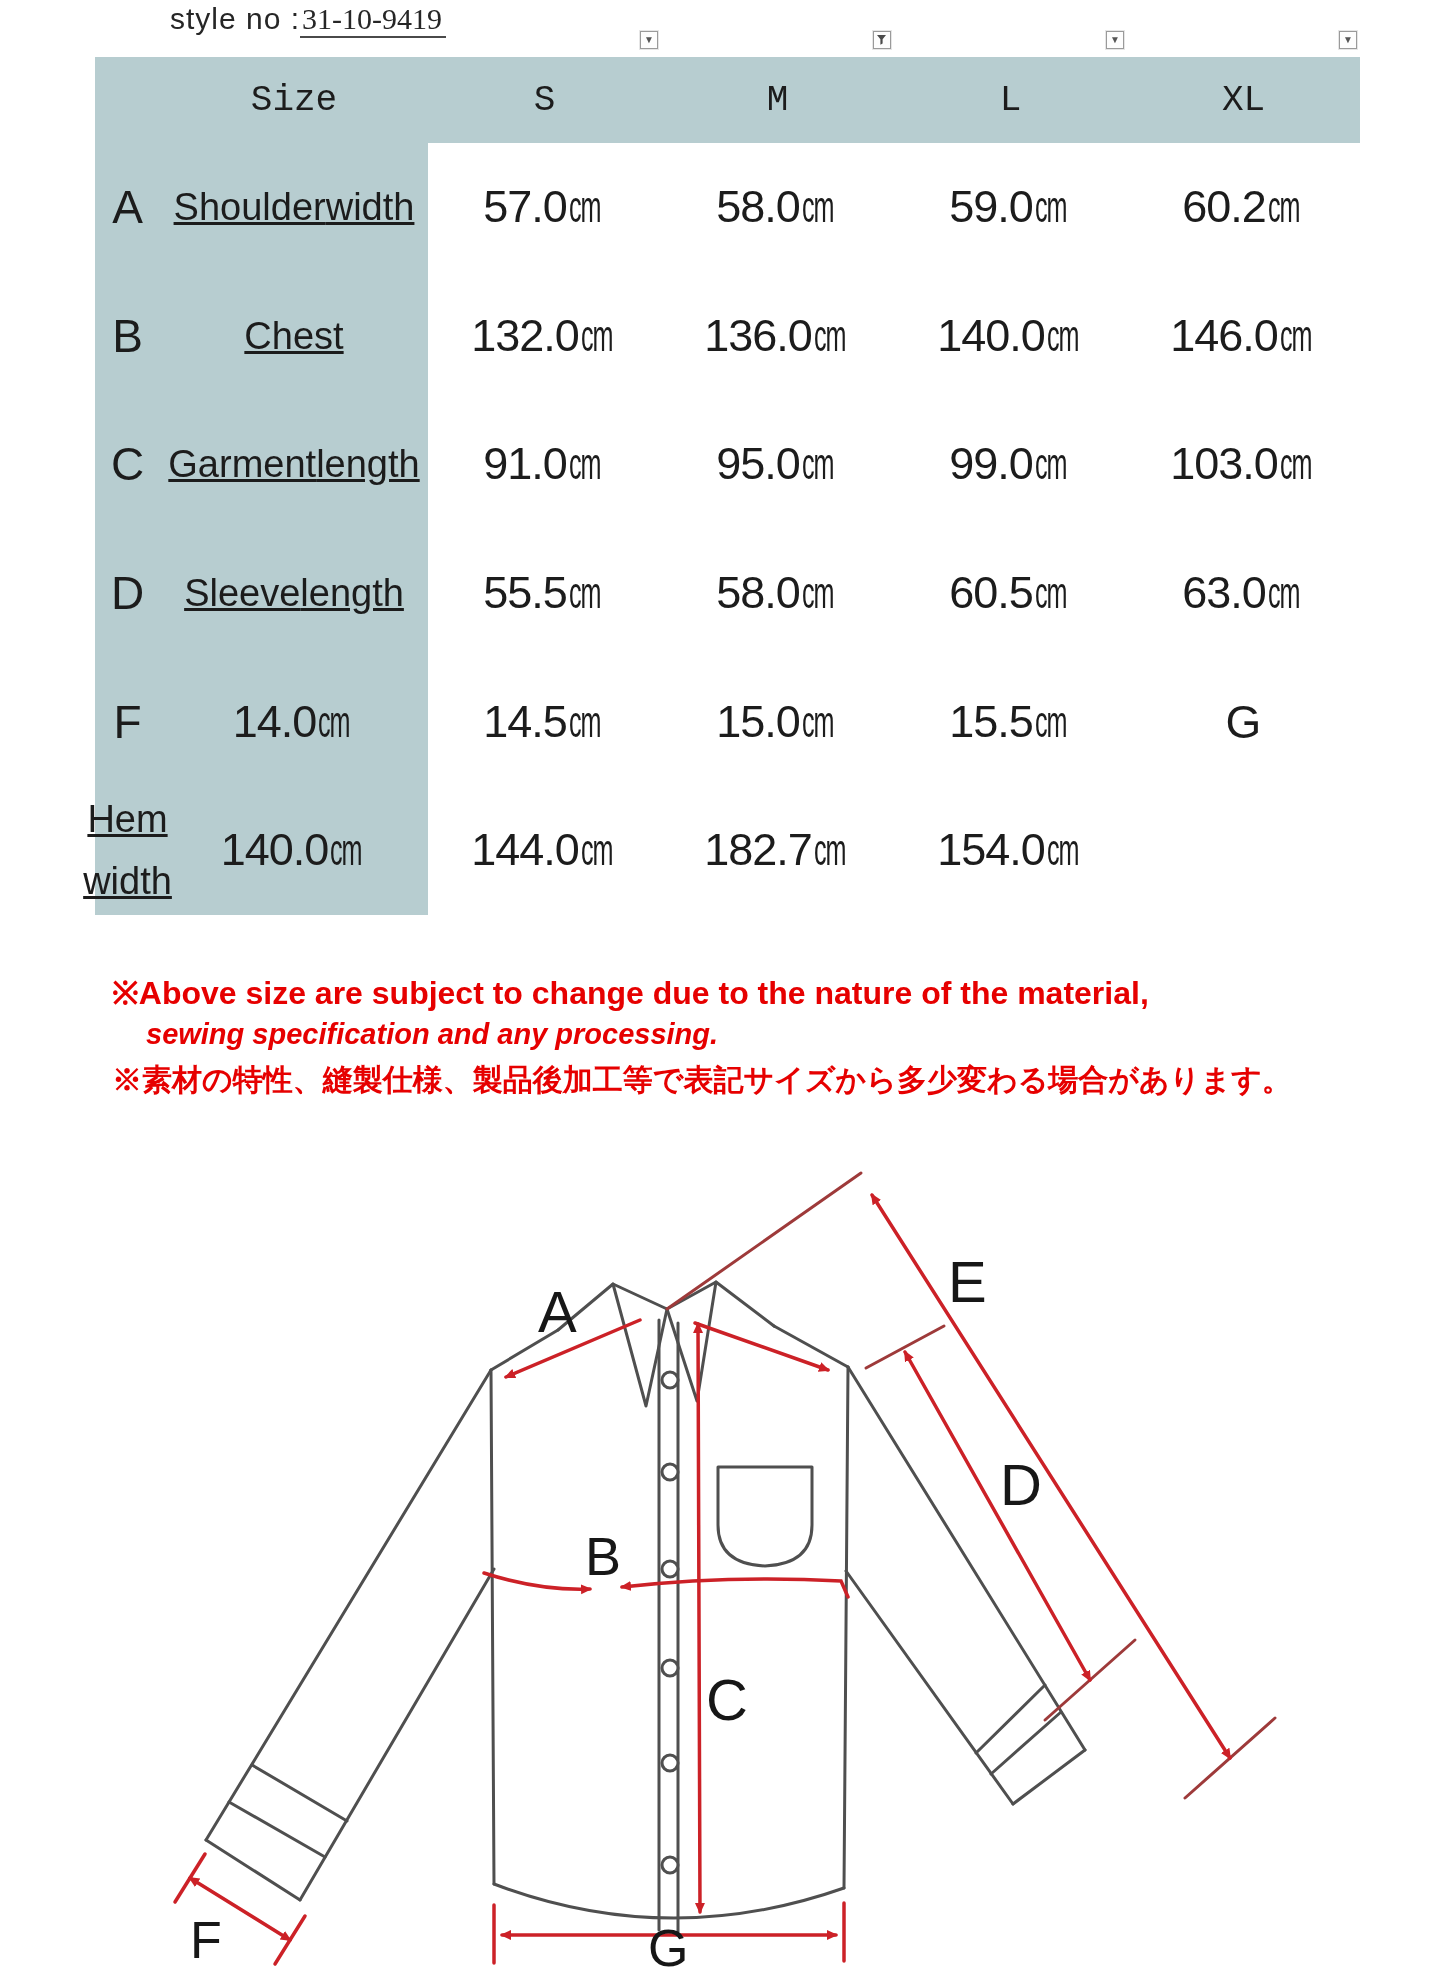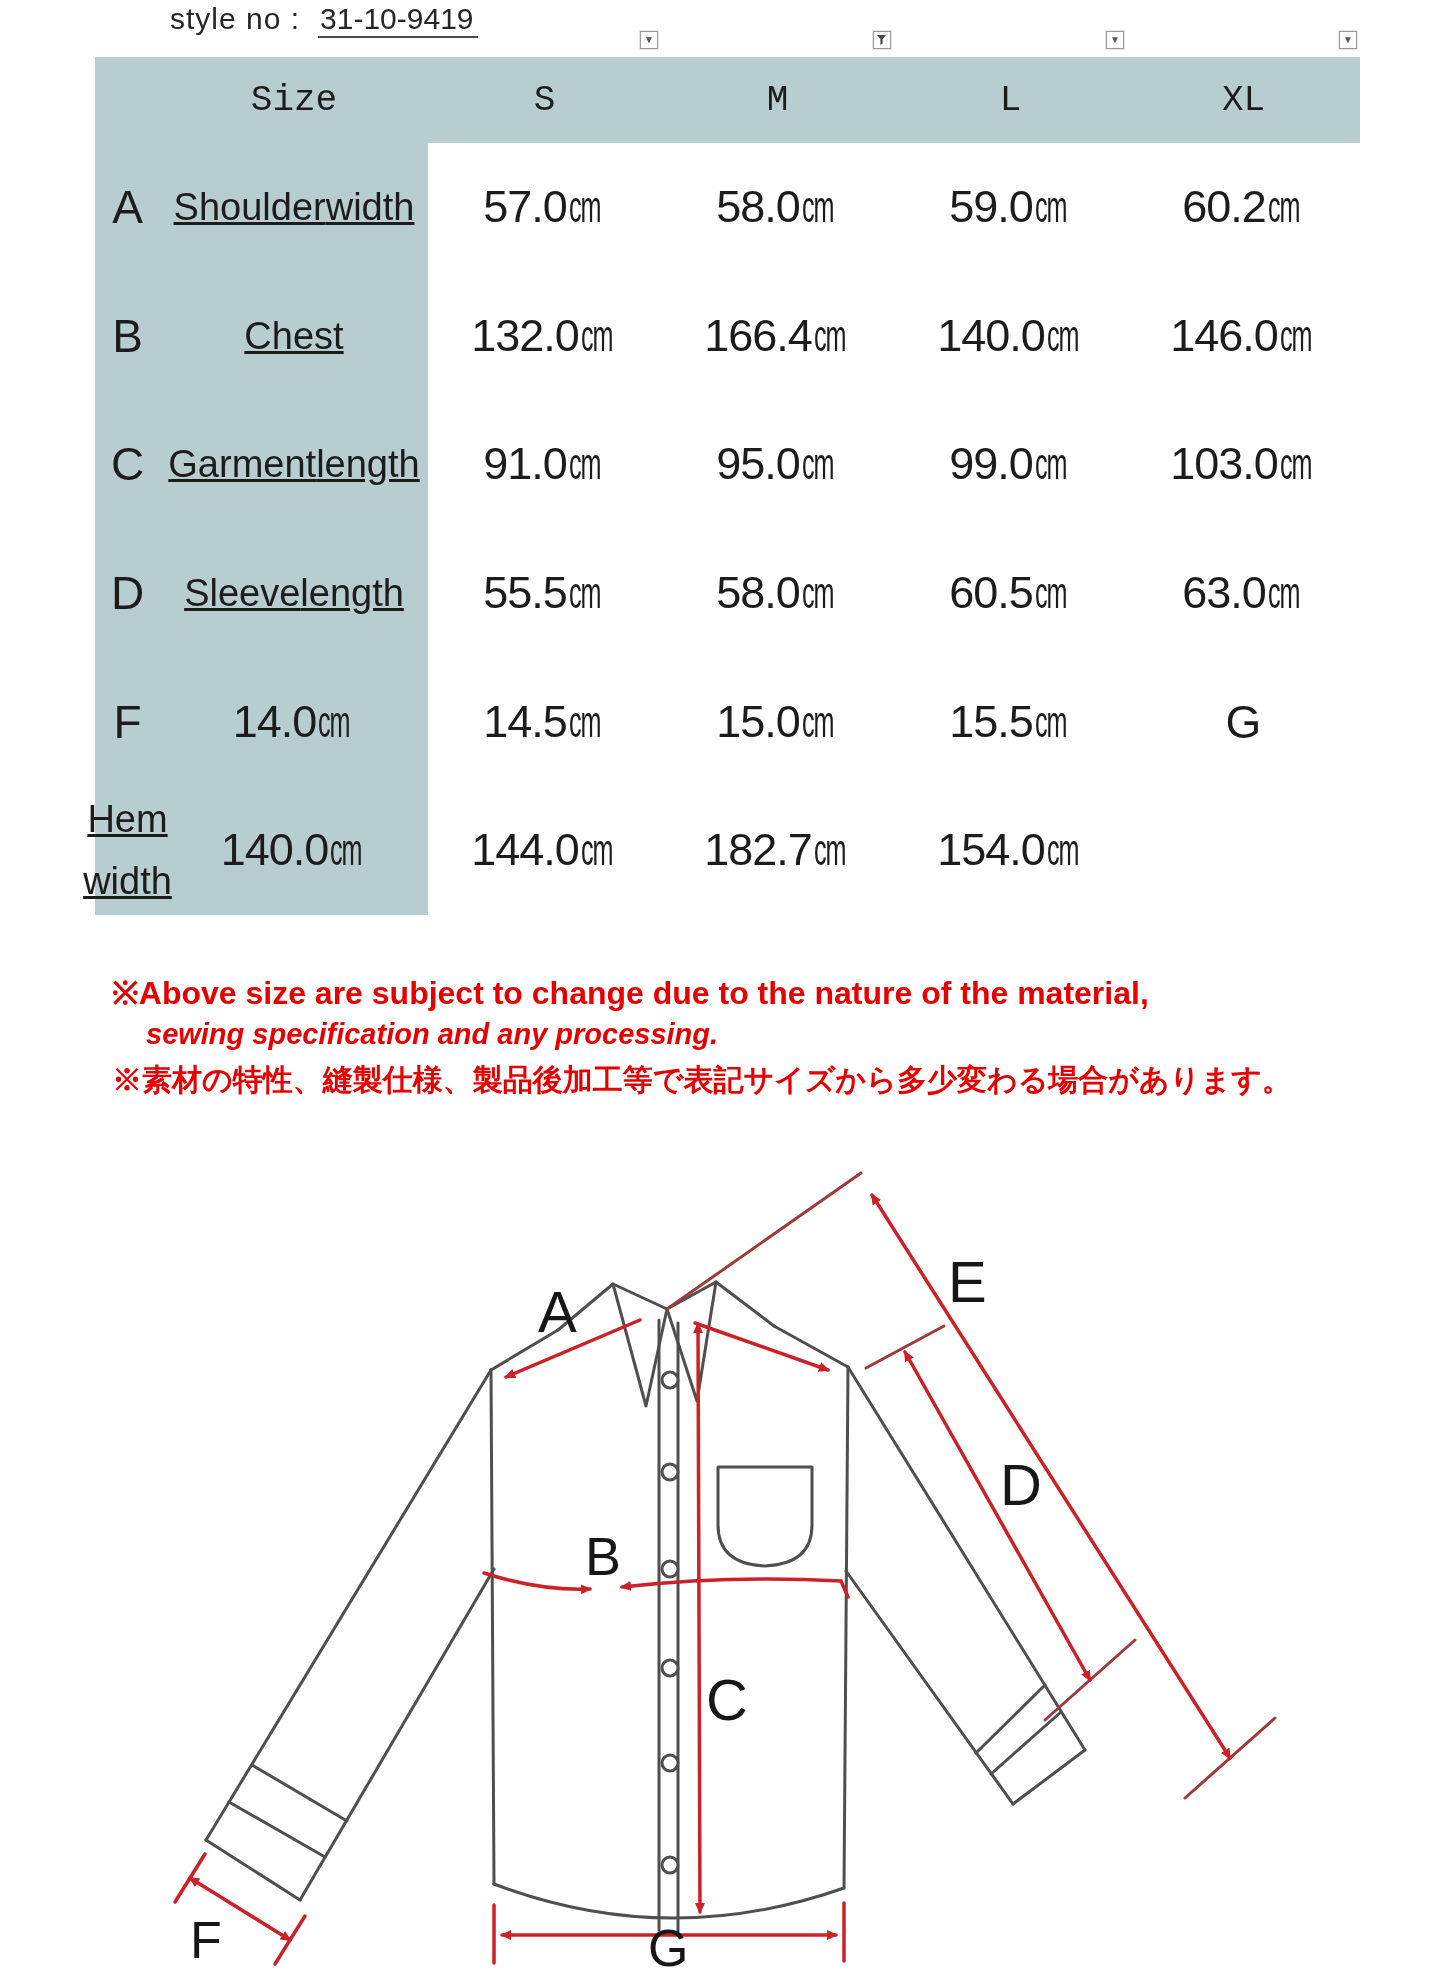--- a/index.html
+++ b/index.html
@@ -12,21 +12,21 @@
   }
   html,body{margin:0;padding:0;background:#e8e8e8;}
   .page{
     position:relative;width:1445px;height:1970px;background:#ffffff;
     font-family:"Liberation Sans",sans-serif;color:var(--ink);overflow:hidden;
     margin:0 auto;
   }
   
   .title-row{position:absolute;left:170px;top:2px;font-size:30px;white-space:nowrap;color:#262626;}
   .title-row .lbl{letter-spacing:1px;}
-  .title-row .val{margin-left:18px;border-bottom:2px solid #4a4a4a;padding:0 4px 1px 2px;}
+  .title-row .val{border-bottom:2px solid #4a4a4a;padding:0 4px 1px 2px;font-family:Liberation Serif, serif;}
   
   .band{position:absolute;left:95px;top:57px;width:1265px;height:86px;background:var(--header-bg);}
   .label-panel{position:absolute;left:95px;top:57px;width:333px;height:858px;background:var(--header-bg);}
   .size-table{
     position:absolute;left:95px;top:57px;width:1265px;height:858px;
     display:grid;grid-template-columns:65px 268px repeat(4,233px);
     grid-template-rows:86px repeat(6,128.6px);
   }
   .cell{display:flex;align-items:center;justify-content:center;text-align:center;}
   .hdr{font-size:36px;font-family:Liberation Mono, monospace;}
@@ -96,21 +96,21 @@
       </div>
       <div class="cell letter">B</div>
       <div class="cell measure">
         <div>Chest</div>
       </div>
       <div class="cell value">
         <span>132.0</span>
         <span class="unit">cm</span>
       </div>
       <div class="cell value">
-        <span>166.4</span>
+        <span>136.0</span>
         <span class="unit">cm</span>
       </div>
       <div class="cell value">
         <span>140.0</span>
         <span class="unit">cm</span>
       </div>
       <div class="cell value">
         <span>146.0</span>
         <span class="unit">cm</span>
       </div>

